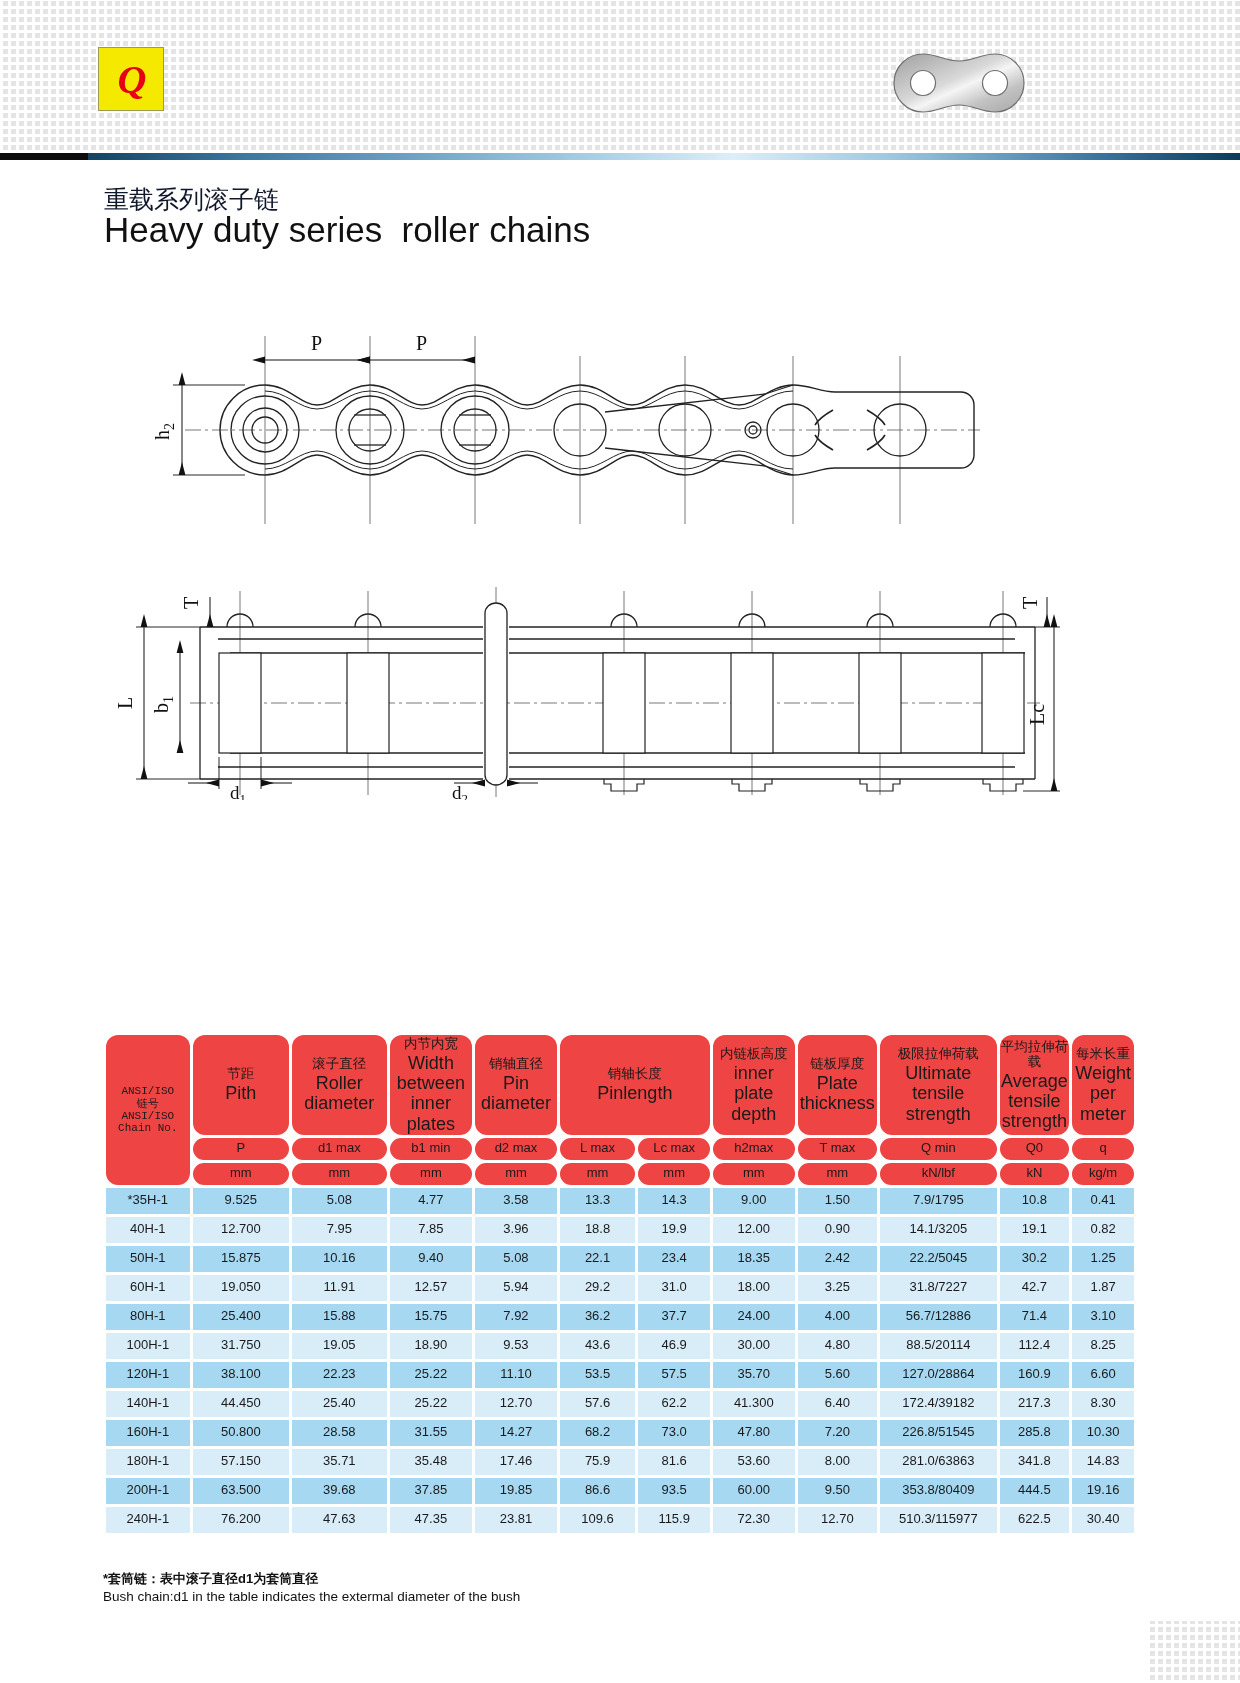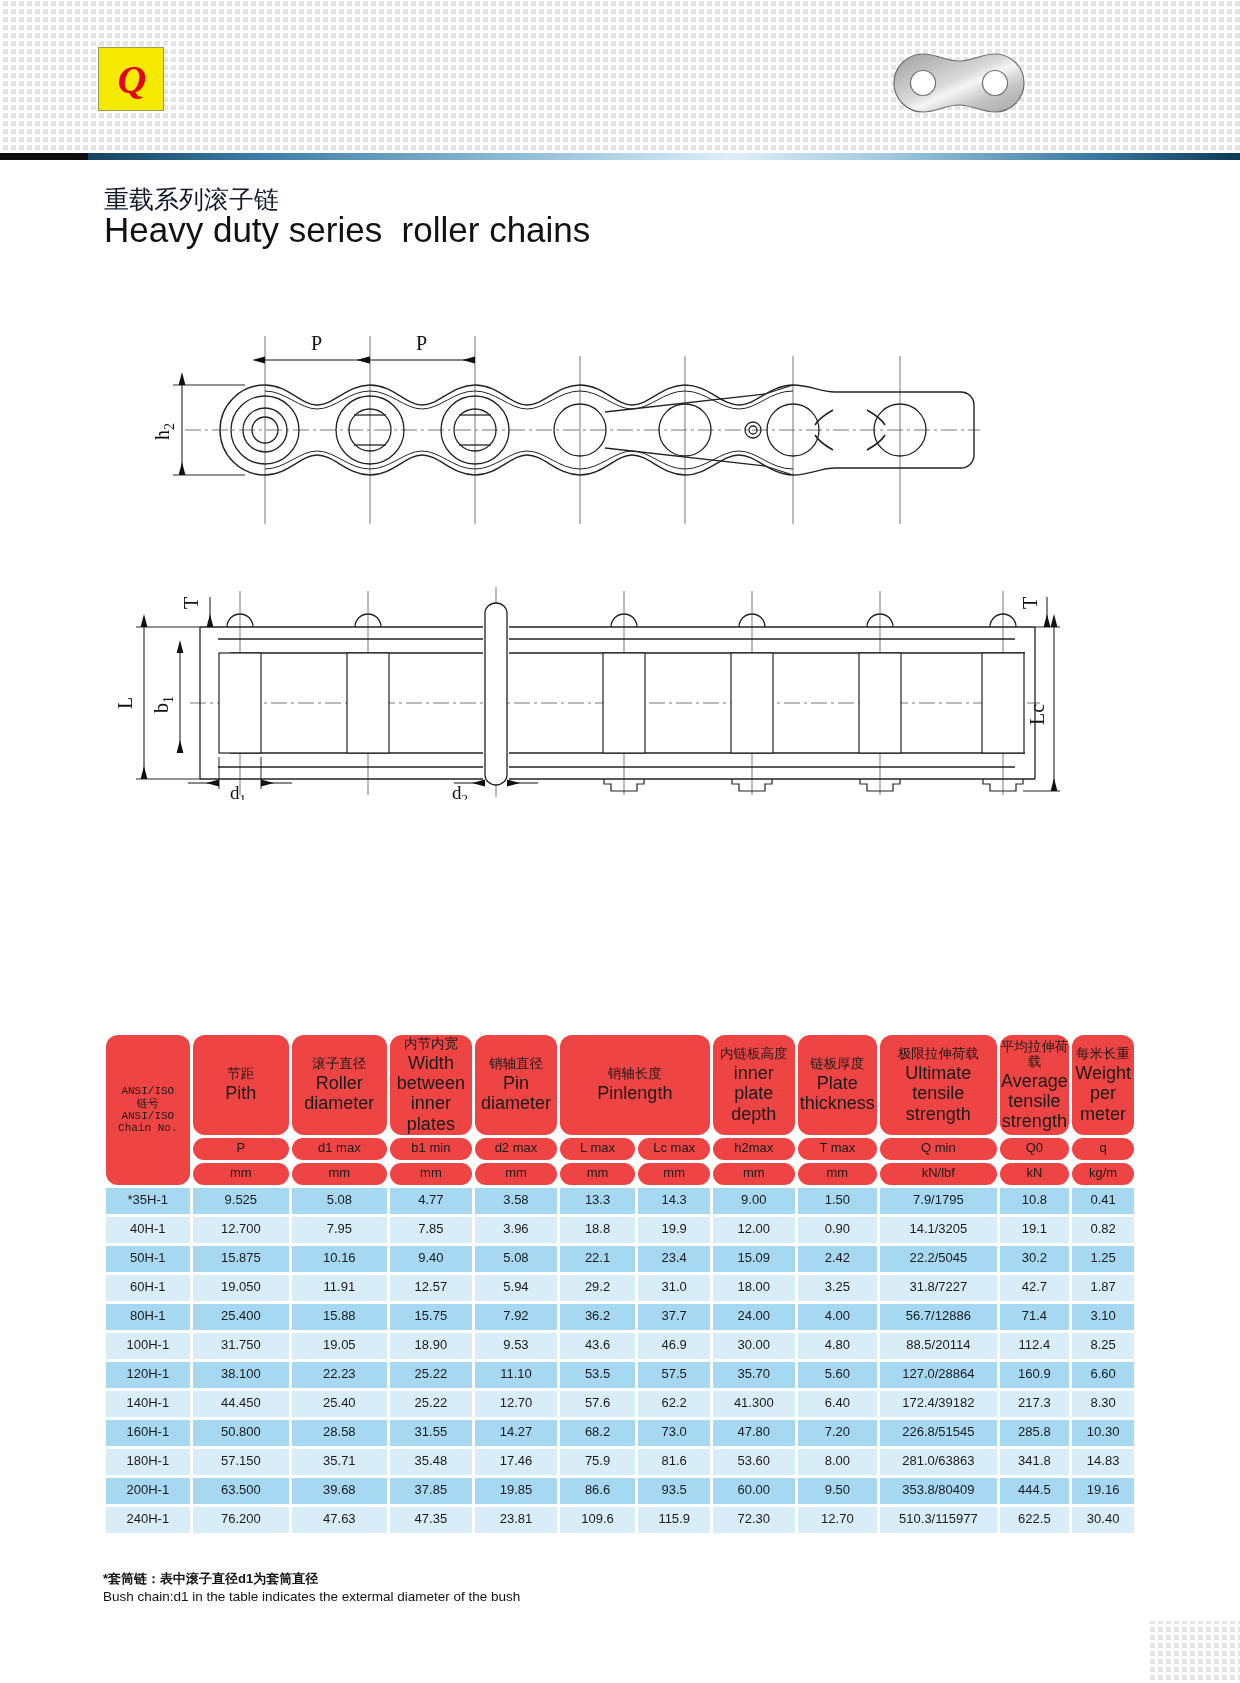--- a/index.html
+++ b/index.html
@@ -435,21 +435,21 @@
           <td>0.82</td>
         </tr>
         <tr class="row-blue">
           <td>50H-1</td>
           <td>15.875</td>
           <td>10.16</td>
           <td>9.40</td>
           <td>5.08</td>
           <td>22.1</td>
           <td>23.4</td>
-          <td>15.09</td>
+          <td>18.35</td>
           <td>2.42</td>
           <td>22.2/5045</td>
           <td>30.2</td>
           <td>1.25</td>
         </tr>
         <tr class="row-pale">
           <td>60H-1</td>
           <td>19.050</td>
           <td>11.91</td>
           <td>12.57</td>

